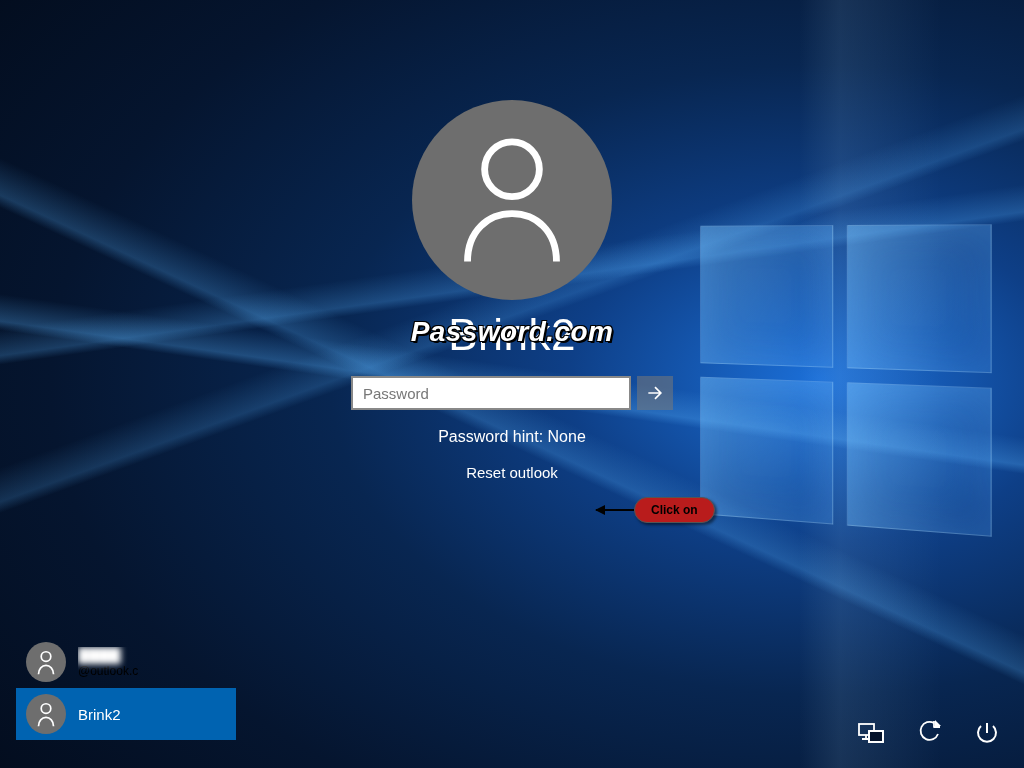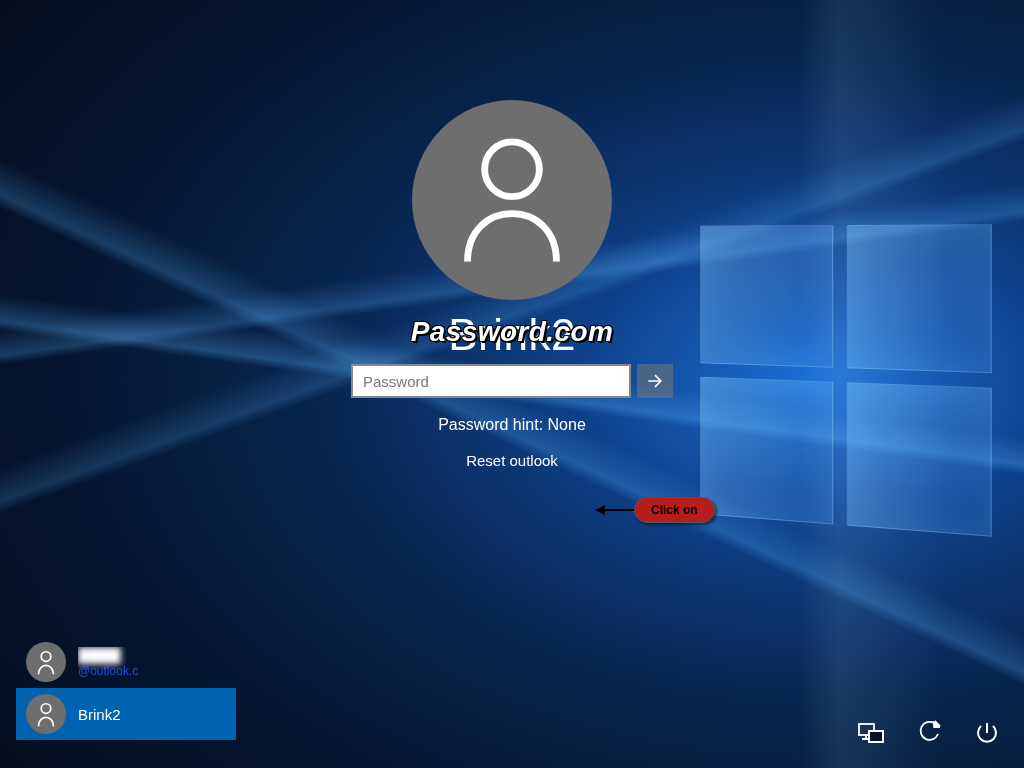--- a/index.html
+++ b/index.html
@@ -28,21 +28,21 @@
   .win-panes { position: absolute; left: 690px; top: 225px; width: 300px; height: 300px; display:grid; grid-template-columns: 1fr 1fr; grid-template-rows: 1fr 1fr; gap: 14px; transform: perspective(900px) rotateY(-14deg) skewY(2deg); pointer-events:none; }
   .win-panes div { background: linear-gradient(115deg, rgba(140,210,255,0.35), rgba(30,100,200,0.15)); border:1px solid rgba(180,225,255,0.25); box-shadow: 0 0 40px rgba(100,180,255,0.25) inset; }
 
   
   .login-area { position: absolute; left: 0; right: 0; top: 100px; display: flex; flex-direction: column; align-items: center; }
   .avatar-big { width: 200px; height: 200px; border-radius: 50%; background: #6e6e6e; display:flex; align-items:center; justify-content:center; }
   .avatar-big svg { width: 110px; height: 130px; }
   .username { font-size: 44px; font-weight: 300; margin-top: 10px; letter-spacing: .5px; }
   .watermark { position: absolute; top: 316px; width: 100%; text-align:center; font-size: 28px; font-weight: 800; font-style: italic; color:#fff; text-shadow: 2px 2px 0 #000, -1px -1px 0 #000, 1px -1px 0 #000, -1px 1px 0 #000; letter-spacing: .4px; pointer-events:none; }
 
-  .pw-row { margin-top: 4px; display:flex; align-items: flex-start; }
+  .pw-row { margin-top: 16px; display:flex; align-items: flex-start; }
   .pw-input { width: 280px; height: 34px; background: #fff; border: 2px solid #888; padding: 0 10px; font-size: 15px; color:#222; outline:none; }
   .pw-input::placeholder { color:#777; }
   .submit-btn { width: 36px; height: 34px; margin-left: 6px; background: rgba(120,120,120,0.55); border: none; display:flex; align-items:center; justify-content:center; cursor:pointer; }
   .submit-btn svg { stroke:#fff; }
 
   .hint { margin-top: 18px; font-size: 16px; }
   .reset { margin-top: 18px; font-size: 15px; cursor:pointer; }
 
   
   .callout { position:absolute; left: 596px; top: 497px; display:flex; align-items:center; pointer-events:none; }
@@ -52,21 +52,21 @@
 
   
   .user-list { position:absolute; left: 16px; bottom: 28px; width: 220px; }
   .user-item { display:flex; align-items:center; gap:12px; padding: 6px 10px; height: 52px; cursor:pointer; }
   .user-item.selected { background: #0063b1; }
   .avatar-small { width: 40px; height:40px; border-radius:50%; background:#6e6e6e; flex:none; display:flex; align-items:center; justify-content:center; overflow:hidden; }
   .avatar-small svg { width:22px; height:26px; }
   .avatar-alien { background: radial-gradient(circle at 40% 35%, #cfd6da 0%, #8a9298 60%, #3a3f42 100%); }
   .user-text { display:flex; flex-direction:column; overflow:hidden; }
   .user-name { font-size:15px; white-space:nowrap; overflow:hidden; text-overflow:ellipsis; }
-  .user-sub  { font-size:12px; color:#1d4ed8; white-space:nowrap; overflow:hidden; text-overflow:ellipsis; }
+  .user-sub  { font-size:12px; color:#000000; white-space:nowrap; overflow:hidden; text-overflow:ellipsis; }
   .blurred   { filter: blur(3px); }
 
   
   .sys-btns { position:absolute; right: 22px; bottom: 20px; display:flex; gap: 28px; align-items:center; }
   .sys-btn  { width: 30px; height:30px; display:flex; align-items:center; justify-content:center; cursor:pointer; }
   .sys-btn svg { stroke:#fff; }
 </style>
 </head>
 <body>
 

